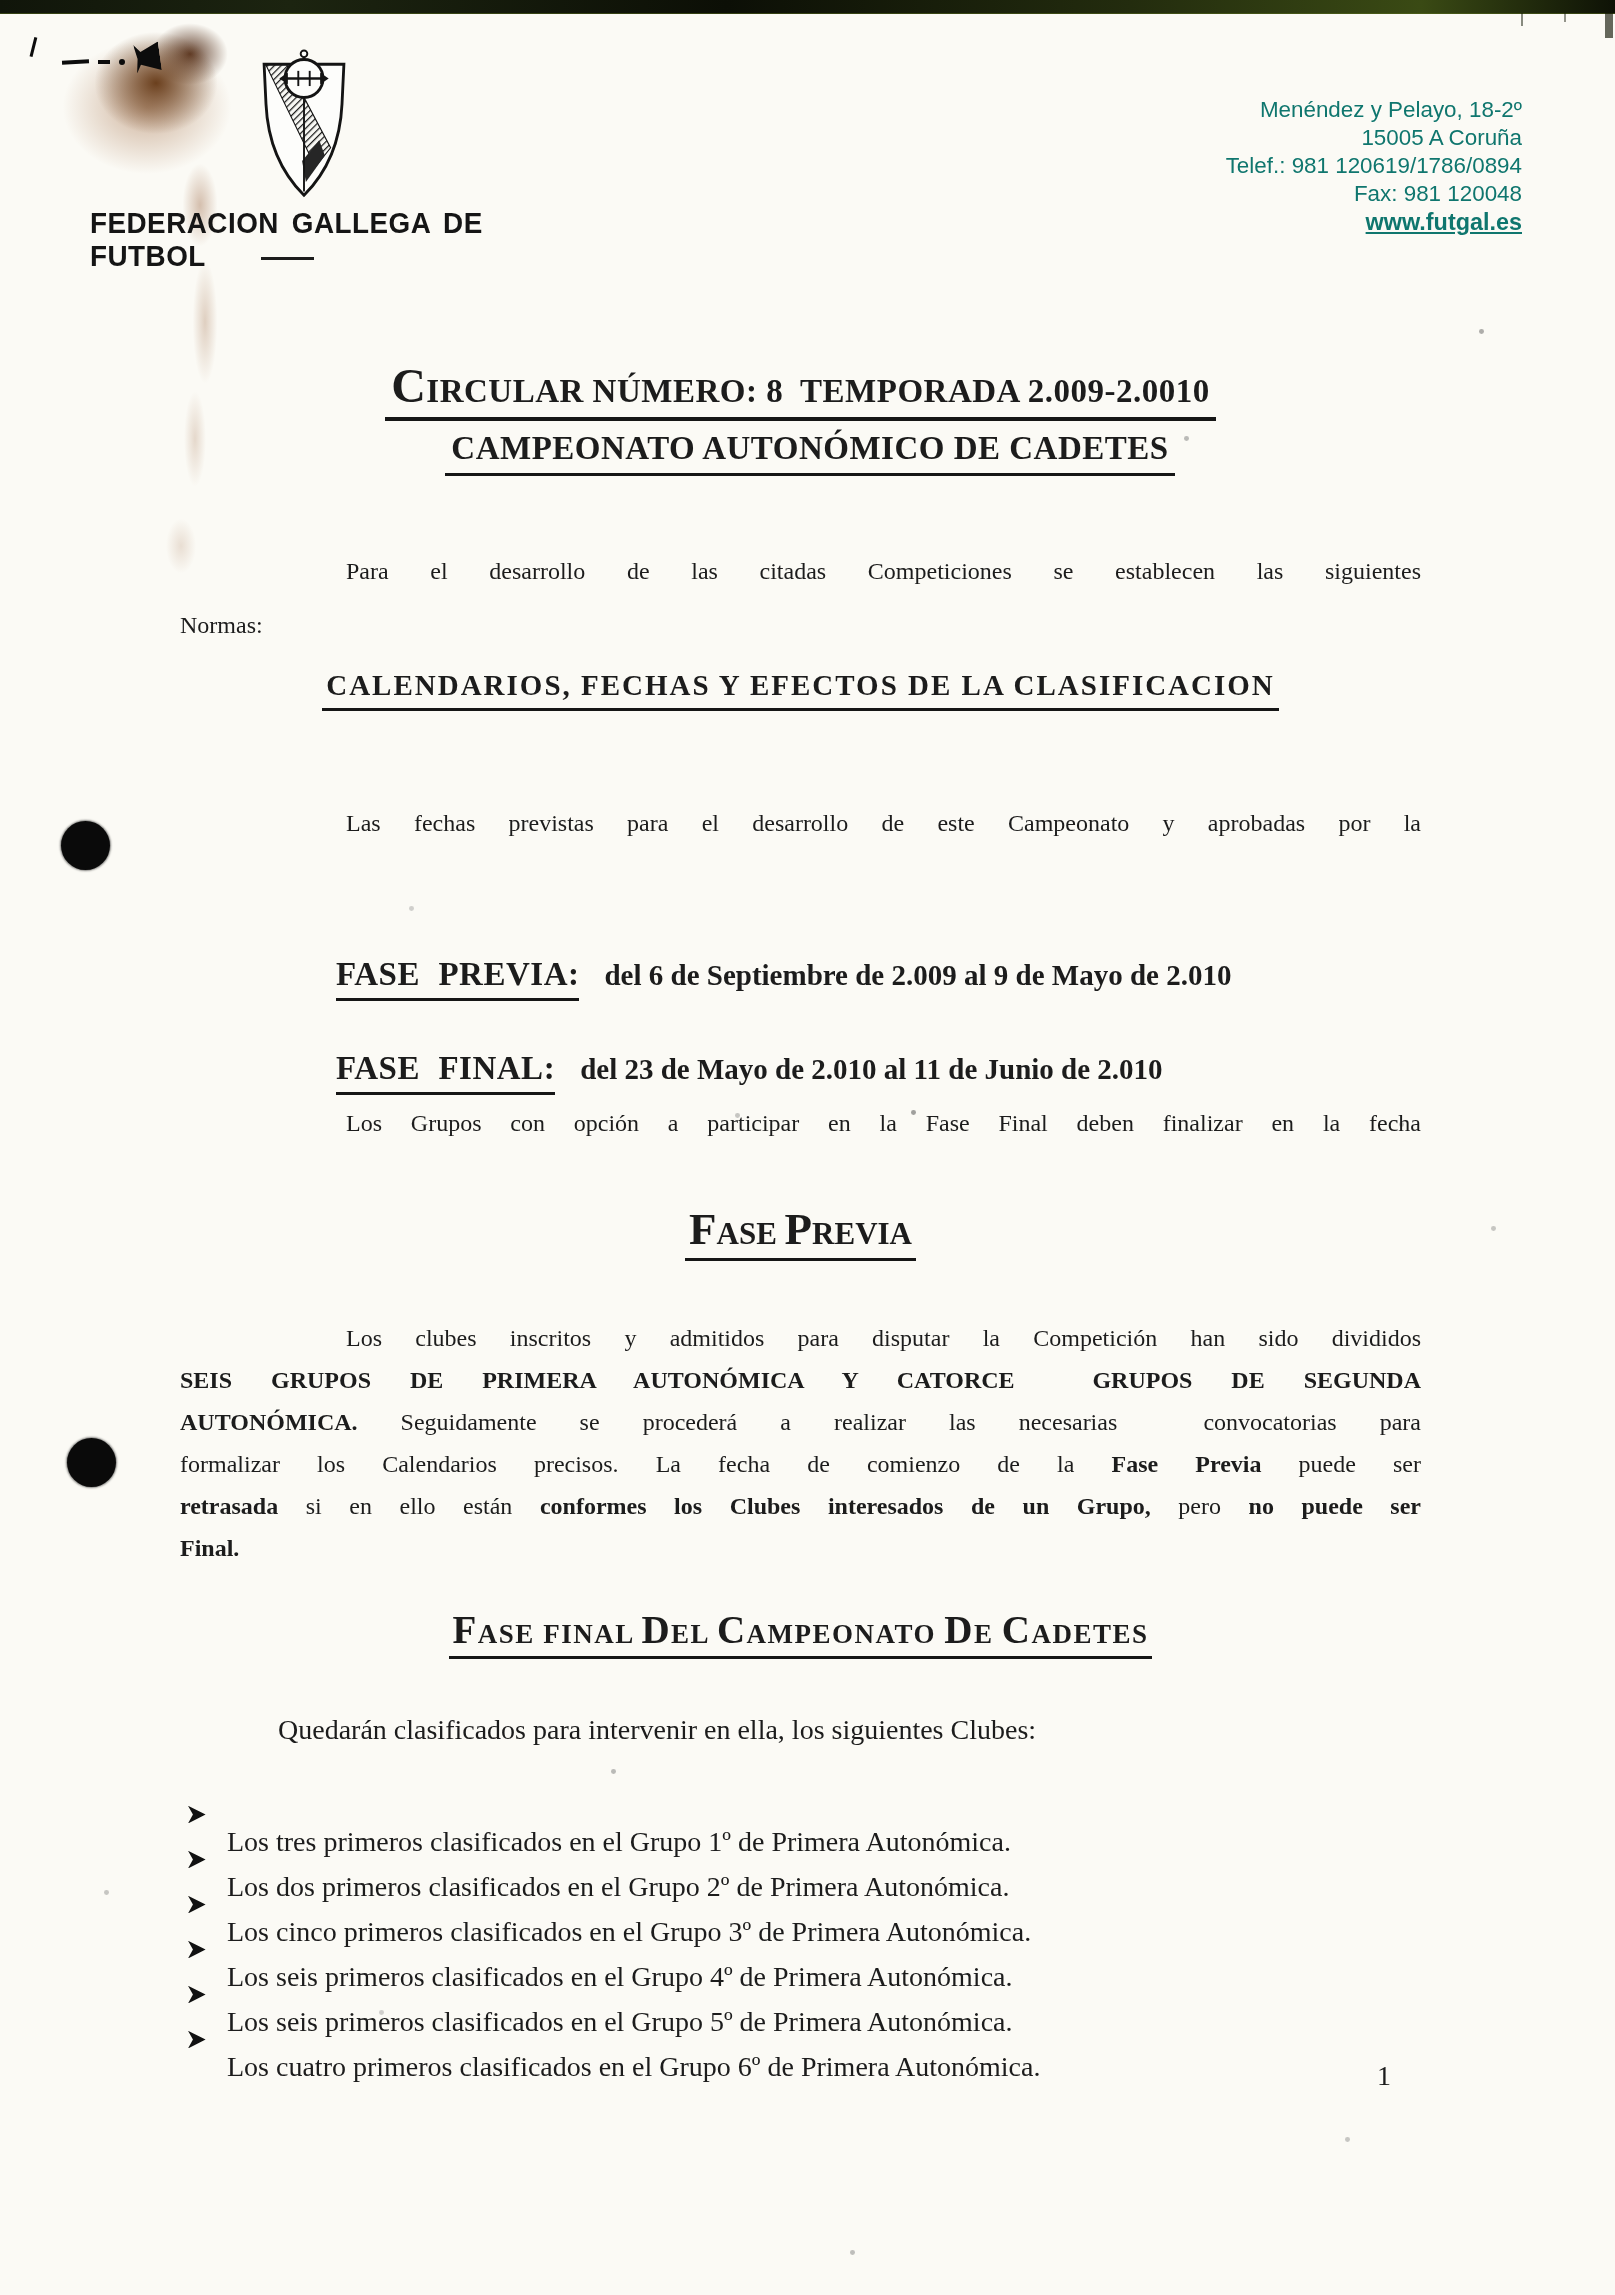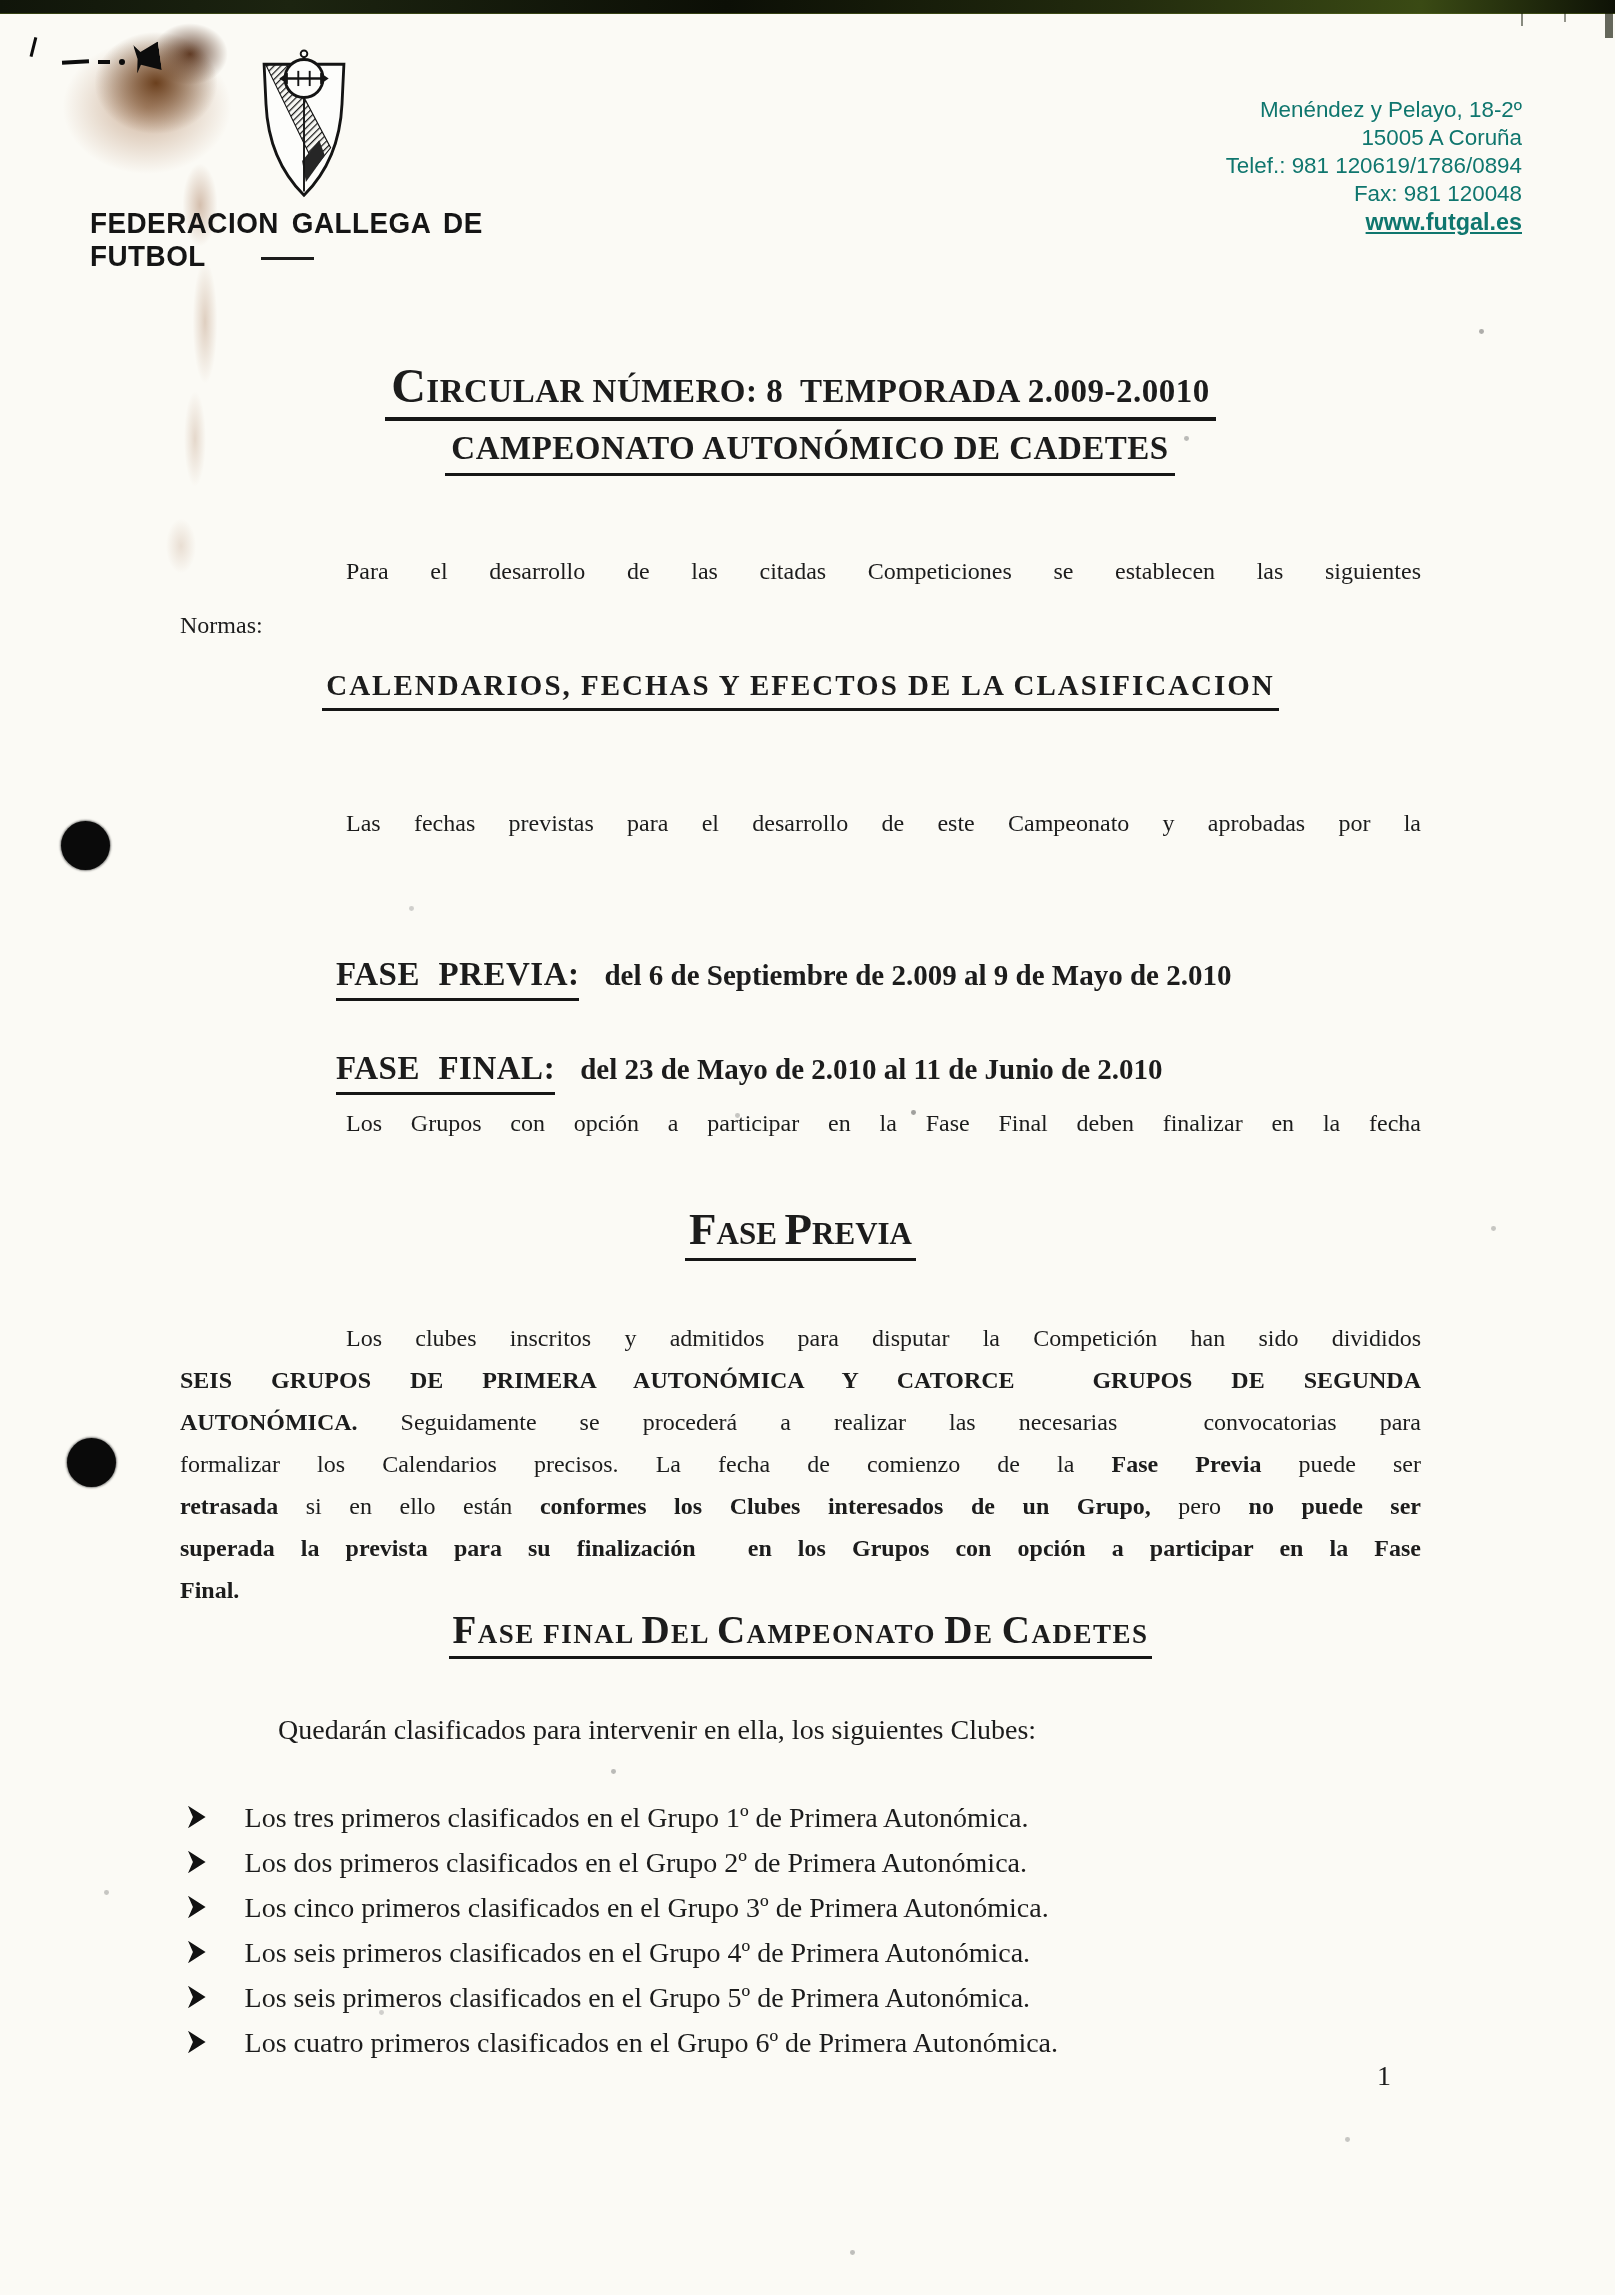--- a/index.html
+++ b/index.html
@@ -74,21 +74,21 @@
   .indent{text-indent:166px;}
   .lh55 .line{line-height:54px;}
   .lh43 .line{line-height:42px;}
   .seg{white-space:pre-wrap;}
   .b{font-weight:bold;}
   .fase-line{position:absolute;left:307px;font-size:29px;font-weight:bold;white-space:pre;}
   .fase-label{display:inline-block;font-size:33px;letter-spacing:0.5px;word-spacing:9.8px;
     border-bottom:3.9px solid #161616;padding-bottom:4.9px;margin-right:25px;text-align:right;}
   .quedaran{position:absolute;left:278px;top:1714px;width:1073px;font-size:28px;}
   .bullets{position:absolute;left:188px;top:1799px;width:1248px;list-style:none;margin:0;padding:0;}
-  .bullets li{display:flex;align-items:flex-start;height:45px;font-size:28px;line-height:37px;}
+  .bullets li{display:flex;align-items:flex-start;height:45px;font-size:28px;line-height:37px;flex-direction:column;}
   .bullet-glyph{flex:0 0 17.6px;width:17.6px;height:22.4px;margin-top:6.8px;background:#111;
     clip-path:polygon(0 0,100% 50%,0 100%,28% 50%);}
   .bullet-text{margin-left:39px;}
   .page-number{position:absolute;left:1377px;top:2060px;font-size:28px;}
 </style>
 </head>
 <body>
 
 <div class="page">
 
@@ -175,21 +175,20 @@
   <div class="smallcaps-heading hd-previa">
     <span class="h-underline"><span class="bigcap seg">F</span><span class="seg">ASE </span><span class="bigcap seg">P</span><span class="seg">REVIA</span></span>
   </div>
 
   <div class="para lh43" style="top:1317px">
     <div class="line j indent"><span class="seg">Los clubes inscritos y admitidos para disputar la Competición han sido divididos</span></div>
     <div class="line j"><span class="seg b">SEIS GRUPOS DE PRIMERA AUTONÓMICA Y CATORCE  GRUPOS DE SEGUNDA</span></div>
     <div class="line j"><span class="seg b">AUTONÓMICA.</span><span class="seg"> Seguidamente se procederá a realizar las necesarias  convocatorias para</span></div>
     <div class="line j"><span class="seg">formalizar los Calendarios precisos. La fecha de comienzo de la </span><span class="seg b">Fase Previa</span><span class="seg"> puede ser</span></div>
     <div class="line j"><span class="seg b">retrasada</span><span class="seg"> si en ello están </span><span class="seg b">conformes los Clubes interesados de un Grupo,</span><span class="seg"> pero </span><span class="seg b">no puede ser</span></div>
-    <div class="line j"><span class="seg b">superada la prevista para su finalización  en los Grupos con opción a participar en la Fase</span></div>
     <div class="line"><span class="seg b">Final.</span></div>
   </div>
 
   <div class="smallcaps-heading hd-final">
     <span class="h-underline"><span class="bigcap seg">F</span><span class="seg">ASE </span><span class="bigcap seg"></span><span class="seg">FINAL </span><span class="bigcap seg">D</span><span class="seg">EL </span><span class="bigcap seg">C</span><span class="seg">AMPEONATO </span><span class="bigcap seg">D</span><span class="seg">E </span><span class="bigcap seg">C</span><span class="seg">ADETES</span></span>
   </div>
 
   <div class="quedaran">Quedarán clasificados para intervenir en ella, los siguientes Clubes:</div>
 
   <ul class="bullets">

